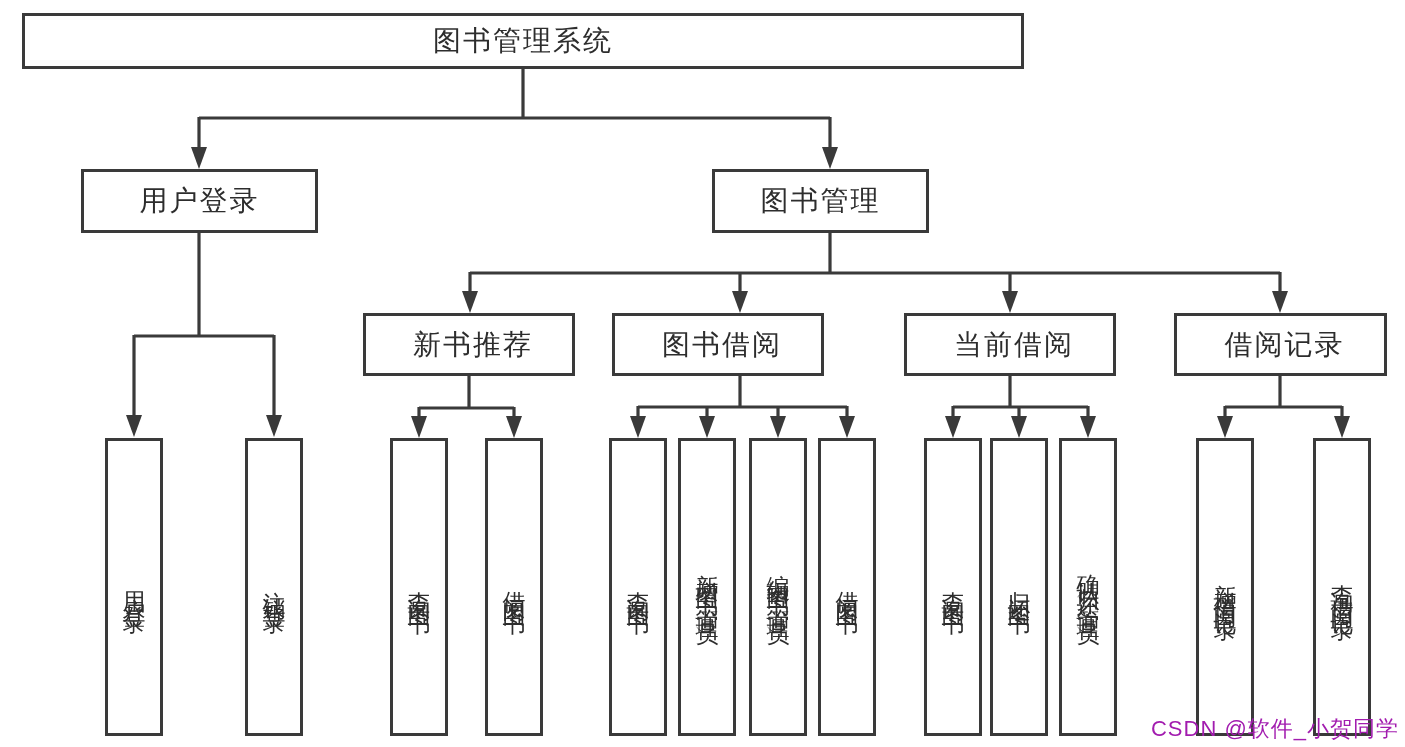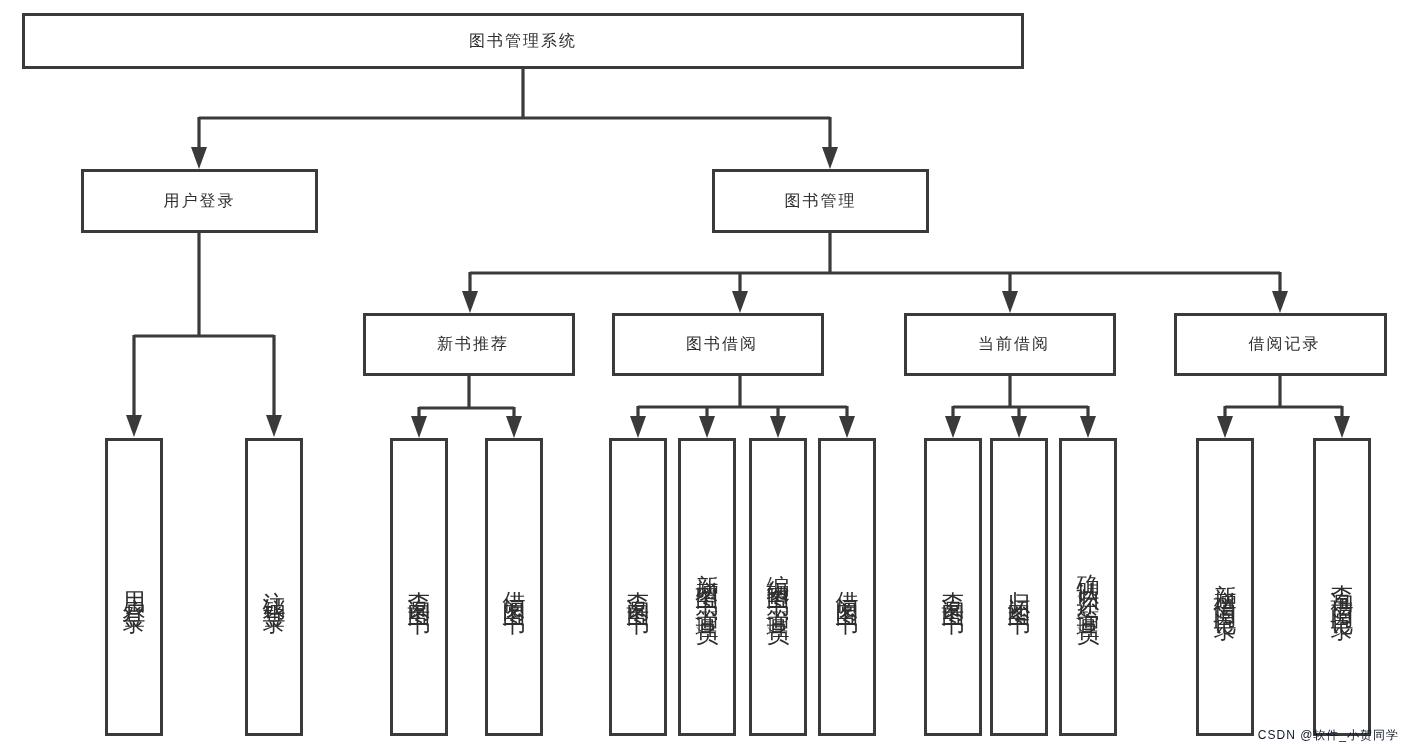--- a/index.html
+++ b/index.html
@@ -19,21 +19,21 @@
   }
   .node {
     position: absolute;
     box-sizing: border-box;
     border: 3px solid #3a3a3a;
     background: #ffffff;
     display: flex;
     align-items: center;
     justify-content: center;
     color: #2d2d2d;
-    font-size: 16px;
+    font-size: 28px;
     letter-spacing: 2px;
     white-space: nowrap;
     z-index: 2;
   }
   .root  { left: 22px;  top: 13px;  width: 1002px; height: 56px; }
   .lvl2a { left: 81px;  top: 169px; width: 237px;  height: 64px; }
   .lvl2b { left: 712px; top: 169px; width: 217px;  height: 64px; text-align: center; }
   .lvl3  { top: 313px; height: 63px; width: 212px; padding-left: 8px; }
   .l3a { left: 363px; }
   .l3b { left: 612px; }
@@ -59,22 +59,22 @@
   .lf7  { left: 749px; }
   .lf8  { left: 818px; }
   .lf9  { left: 924px; }
   .lf10 { left: 990px; }
   .lf11 { left: 1059px; }
   .lf12 { left: 1196px; }
   .lf13 { left: 1313px; }
   #watermark {
     position: absolute;
     right: 6px; bottom: 3px;
-    font-size: 12px;
-    color: #0f172a;
+    font-size: 22px;
+    color: #a21caf;
     letter-spacing: 1px;
     z-index: 6;
     white-space: nowrap;
   }
 </style>
 </head>
 <body>
 
 <div id="canvas">
 

